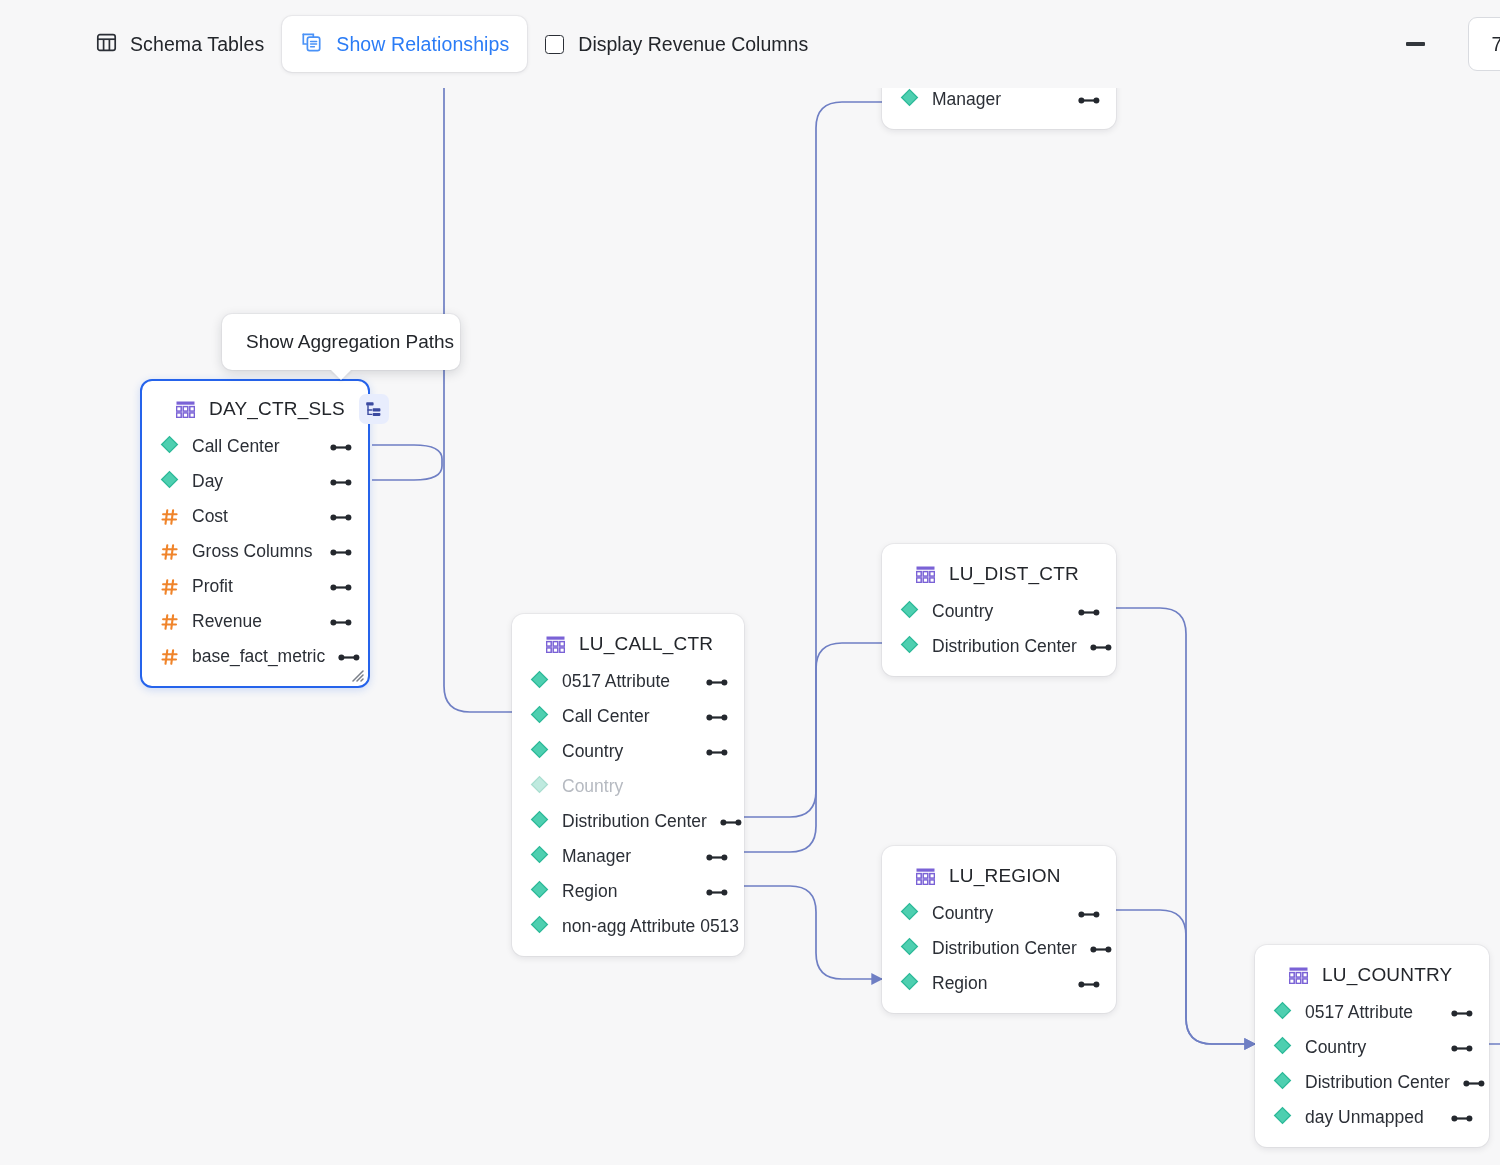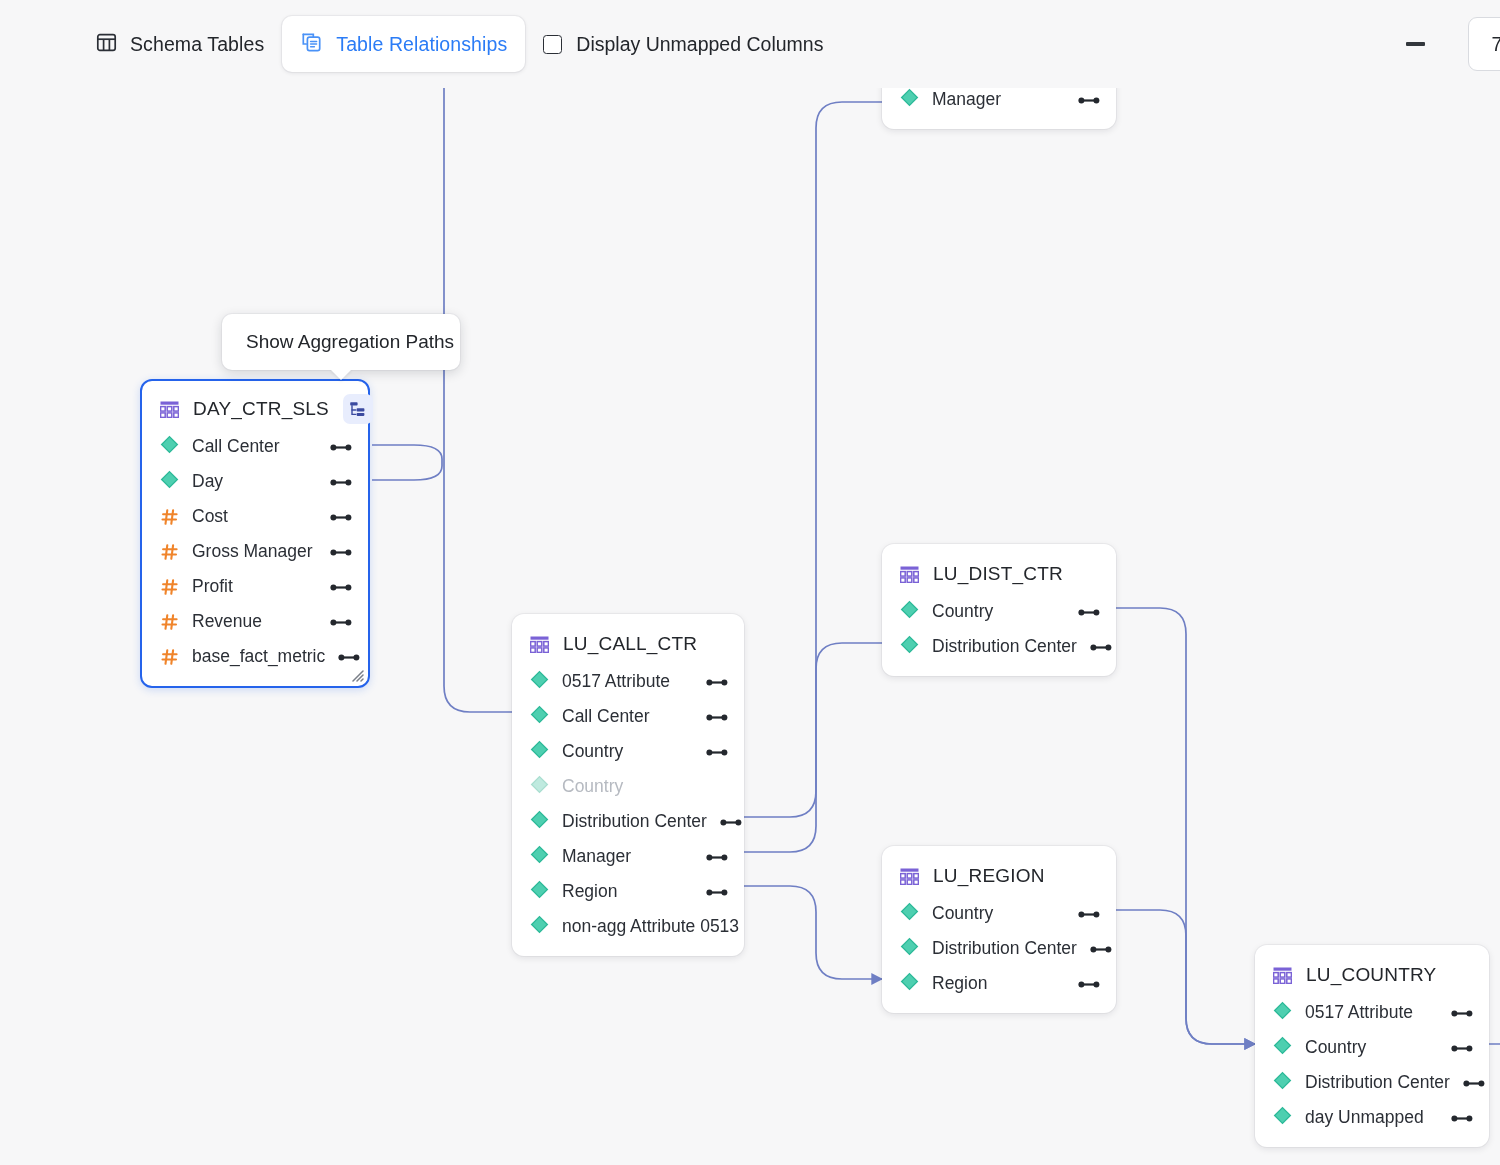--- a/index.html
+++ b/index.html
@@ -61,21 +61,21 @@
     box-shadow: 0 2px 7px rgba(16,24,40,.10), 0 0 0 1px rgba(16,24,40,.045);
     padding: 10px 0 12px 0;
     z-index: 10;
   }
   .node.selected {
     border: 2px solid #2563eb;
     box-shadow: 0 2px 9px rgba(37,99,235,.20);
     padding-top: 8px;
   }
 
-  .node-header { display: flex; align-items: center; gap: 14px; height: 40px; padding: 0 16px 0 18px; }
+  .node-header { display: flex; align-items: center; gap: 14px; height: 40px; padding: 0 16px 0 34px; }
   .node-title { font-size: 19px; color: #23262b; letter-spacing: .2px; white-space: nowrap; }
 
   .tbl-icon { width: 19px; height: 17px; flex: none; display:block; }
 
   .agg-btn {
     margin-left: auto; width: 30px; height: 30px; border-radius: 7px;
     background: #e8edfd; display: flex; align-items: center; justify-content: center;
     cursor: pointer; flex: none;
   }
 
@@ -128,26 +128,26 @@
 
       <div class="tool-btn active">
         <span class="ticon">
           <svg width="23" height="23" viewBox="0 0 23 23" fill="none">
             <path d="M3.3 3.3H13.3V6.1" stroke="#4a92f7" stroke-width="1.7" stroke-linecap="round"></path>
             <path d="M3.3 3.3V13.0H6.2" stroke="#4a92f7" stroke-width="1.7" stroke-linecap="round"></path>
             <rect x="7.4" y="6.1" width="12.3" height="13.6" rx="2.1" fill="#fff" stroke="#4a92f7" stroke-width="1.7"></rect>
             <path d="M10.6 10.4H16.6M10.6 13.1H16.6M10.6 15.8H14.4" stroke="#4a92f7" stroke-width="1.5" stroke-linecap="round"></path>
           </svg>
         </span>
-        <span class="lbl">Table Relationships</span>
+        <span class="lbl">Show Relationships</span>
       </div>
 
       <div class="cb-item">
         <span class="cb-box"></span>
-        <span class="lbl">Display Unmapped Columns</span>
+        <span class="lbl">Display Revenue Columns</span>
       </div>
     </div>
 
     <div class="zoom-group">
       <div class="zoom-minus">
         <i></i>
       </div>
       <div class="zoom-field">75%</div>
     </div>
   </div>
@@ -242,21 +242,21 @@
                 <circle cx="18.4" cy="4.5" r="3" fill="#24282e"></circle>
               </svg></span>
           </div><div class="row">
             <span>
               <span class="hashw">
                 <svg width="18" height="18" viewBox="0 0 18 18">
                   <path d="M6.3 2.2 4.5 15.8M12.1 2.2 10.3 15.8M2.1 6.3H15.6M1.5 11.5H15.0" stroke="#f0842a" stroke-width="2.1" stroke-linecap="round"></path>
                 </svg>
               </span>
             </span>
-            <span class="name">Gross Manager</span>
+            <span class="name">Gross Columns</span>
             <span style="margin-left:auto"><svg class="handle" viewBox="0 0 22 9">
                 <circle cx="3.4" cy="4.5" r="3" fill="#24282e"></circle>
                 <rect x="5.6" y="3.4" width="10.6" height="2.2" fill="#24282e"></rect>
                 <circle cx="18.4" cy="4.5" r="3" fill="#24282e"></circle>
               </svg></span>
           </div><div class="row">
             <span>
               <span class="hashw">
                 <svg width="18" height="18" viewBox="0 0 18 18">
                   <path d="M6.3 2.2 4.5 15.8M12.1 2.2 10.3 15.8M2.1 6.3H15.6M1.5 11.5H15.0" stroke="#f0842a" stroke-width="2.1" stroke-linecap="round"></path>

